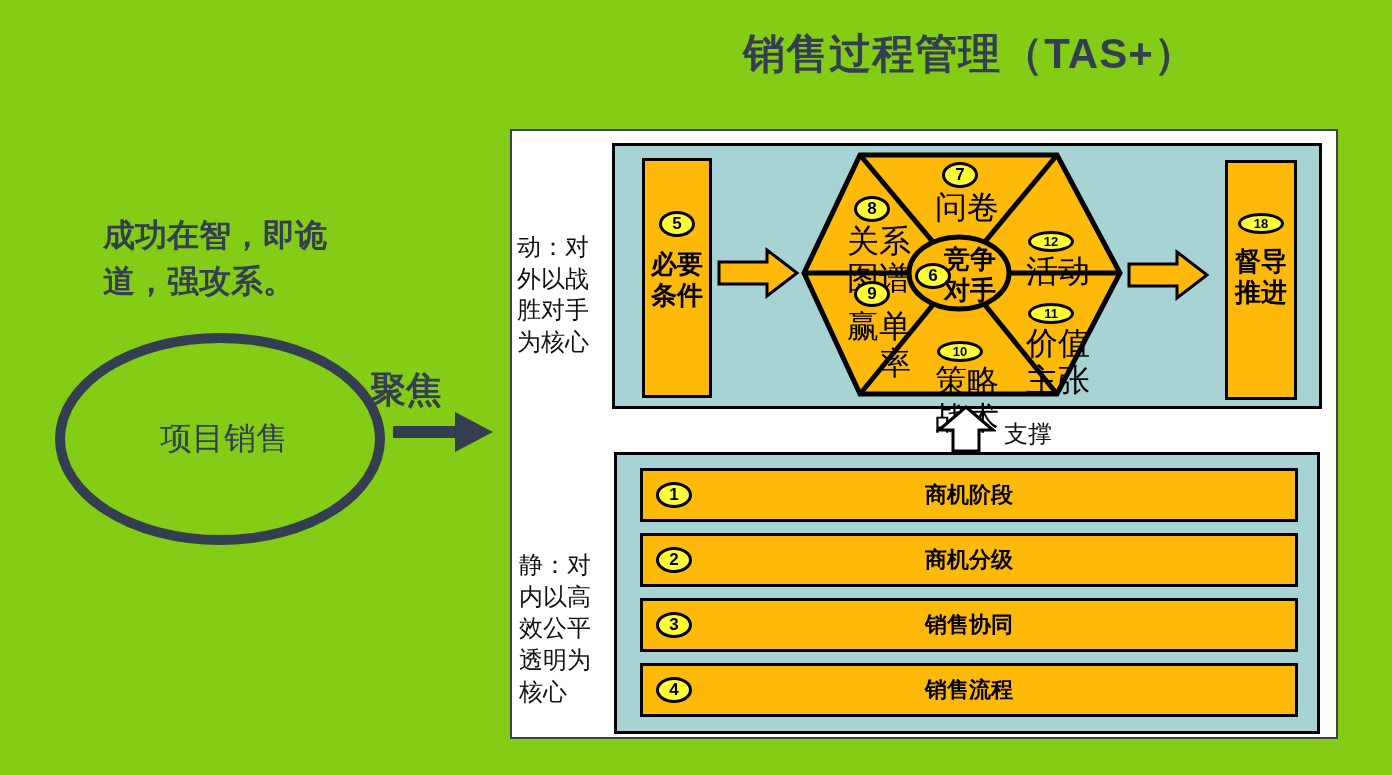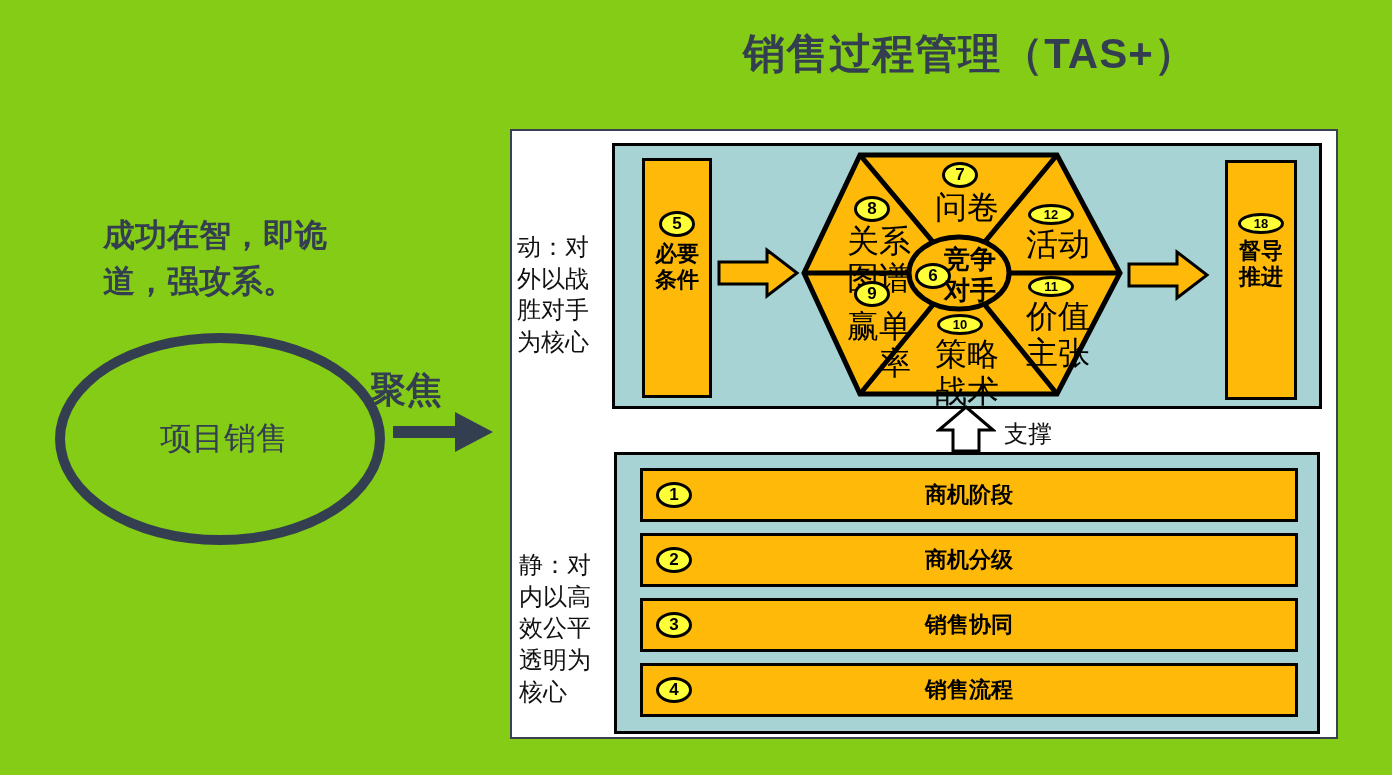--- a/index.html
+++ b/index.html
@@ -20,25 +20,25 @@
   .side-label{font-size:24px;line-height:1.32;color:#111;width:80px;}
   .sl-top{left:5px;top:100px;}
   .sl-bottom{left:7px;top:418px;}
   .panel{background:var(--teal);border:3px solid var(--ink);}
   .panel-top{left:100px;top:12px;width:710px;height:266px;}
   .panel-bottom{left:102px;top:321px;width:706px;height:282px;}
   .hex-svg{position:absolute;left:0;top:0;pointer-events:none;}
   .vbox{background:var(--orange);border:3px solid var(--ink);display:flex;flex-direction:column;align-items:center;}
   .vbox-necessary{left:27px;top:12px;width:70px;height:240px;}
   .vbox-supervise{left:610px;top:14px;width:72px;height:240px;}
-  .vlabel{width:56px;text-align:center;font-size:22px;font-weight:bold;line-height:1.2;margin-top:4px;word-break:break-all;}
+  .vlabel{width:56px;text-align:center;font-size:26px;font-weight:bold;line-height:1.2;margin-top:12px;word-break:break-all;}
   .badge{background:var(--yellow);border:3px solid var(--ink);border-radius:50%;
          display:flex;align-items:center;justify-content:center;font-weight:bold;box-sizing:border-box;flex:none;}
   .badge-lg{width:36px;height:26px;font-size:17px;}
-  .badge-sm{width:46px;height:21px;font-size:13px;}
+  .badge-sm{width:46px;height:21px;font-size:13px;margin-top:27px;}
   .vbox .badge{margin-top:50px;}
   .seg{position:absolute;display:flex;flex-direction:column;align-items:center;gap:1px;}
   .seg-label{font-size:32px;line-height:1.15;text-align:right;width:78px;word-break:break-all;}
   .seg-top{left:293px;top:16px;width:104px;}
   .seg-ul{left:205px;top:50px;width:104px;}
   .seg-ur{left:388px;top:58px;width:96px;}
   .seg-ll{left:205px;top:135px;width:104px;}
   .seg-lr{left:388px;top:130px;width:96px;}
   .seg-bot{left:293px;top:168px;width:104px;}
   .center-badge{left:300px;top:117px;}

